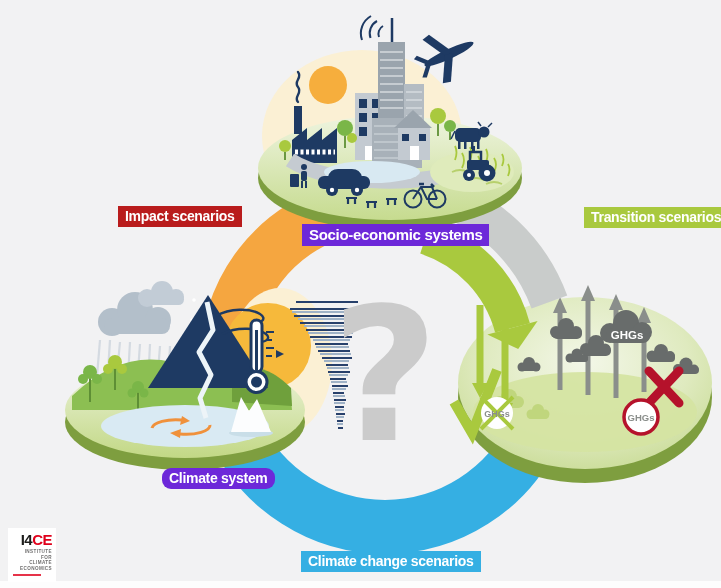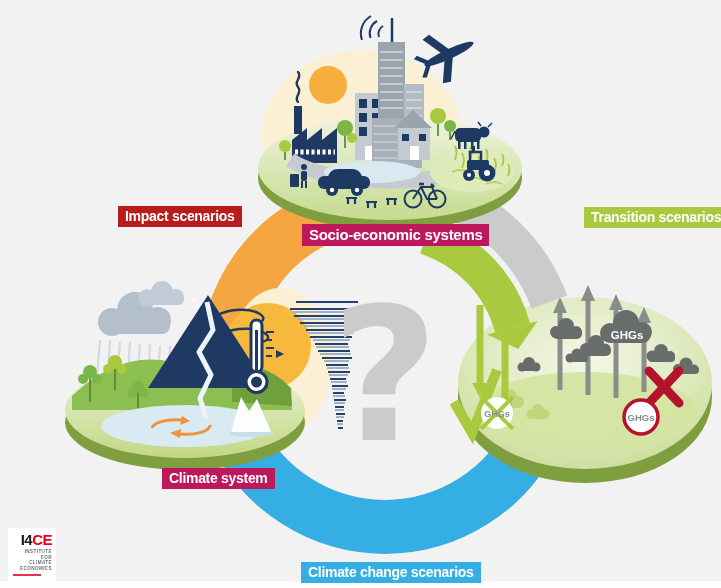--- a/index.html
+++ b/index.html
@@ -5,24 +5,24 @@
   html,body{margin:0;padding:0;}
   body{background:#F2F2F3;font-family:"Liberation Sans",sans-serif;}
   #stage{position:relative;width:721px;height:588px;overflow:hidden;background:#F2F2F3;}
   #stage svg{position:absolute;left:0;top:0;}
   .flow-label, .node-label{
     position:absolute;color:#fff;font-weight:bold;font-size:14px;line-height:17px;
     padding:2px 7px;white-space:nowrap;letter-spacing:-0.3px;
   }
   .flow-impact{background:#b91c1c;left:78px;top:206px;margin-left:40px;}
   .flow-transition{background:#A9C93E;left:584px;top:207px;}
-  .flow-cc{background:#35AFE3;left:301px;top:551px;margin-top:11px;}
-  .node-label{background:#be185d;}
+  .flow-cc{background:#35AFE3;left:301px;top:551px;}
+  .node-label{background:#6d28d9;}
   .node-socio{left:302px;top:224px;font-size:15px;line-height:18px;}
-  .node-climate{left:162px;top:468px;}
+  .node-climate{left:162px;top:468px;border-radius:9px;}
   .node-ghg{left:479px;top:465px;}
   #logo{
     position:absolute;left:8px;top:528px;width:48px;height:54px;background:#fff;
     box-sizing:border-box;padding:5px 4px 3px 5px;text-align:right;
   }
   #logo .word{font-weight:bold;font-size:15px;letter-spacing:-0.5px;line-height:14px;}
   #logo .word .i4{color:#1D1D1B;} #logo .word .ce{color:#E0001B;}
   #logo .sub{font-size:4.6px;font-weight:bold;color:#706F6F;letter-spacing:0.4px;line-height:1.25;margin-top:2px;}
   #logo .bar{width:28px;height:2px;background:#E0001B;margin-top:2px;opacity:.8;}
 </style>

